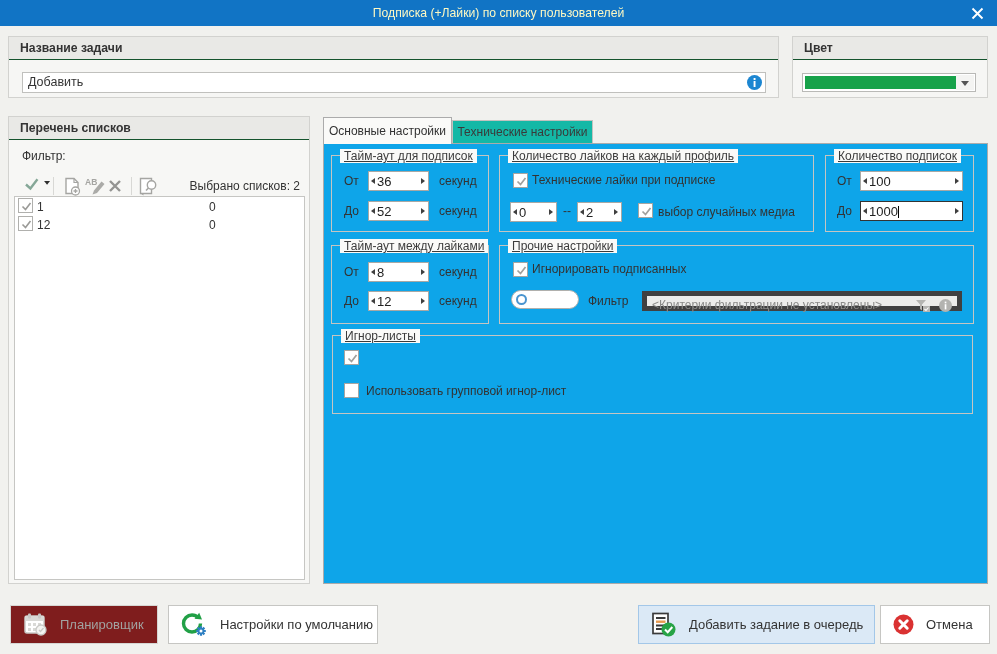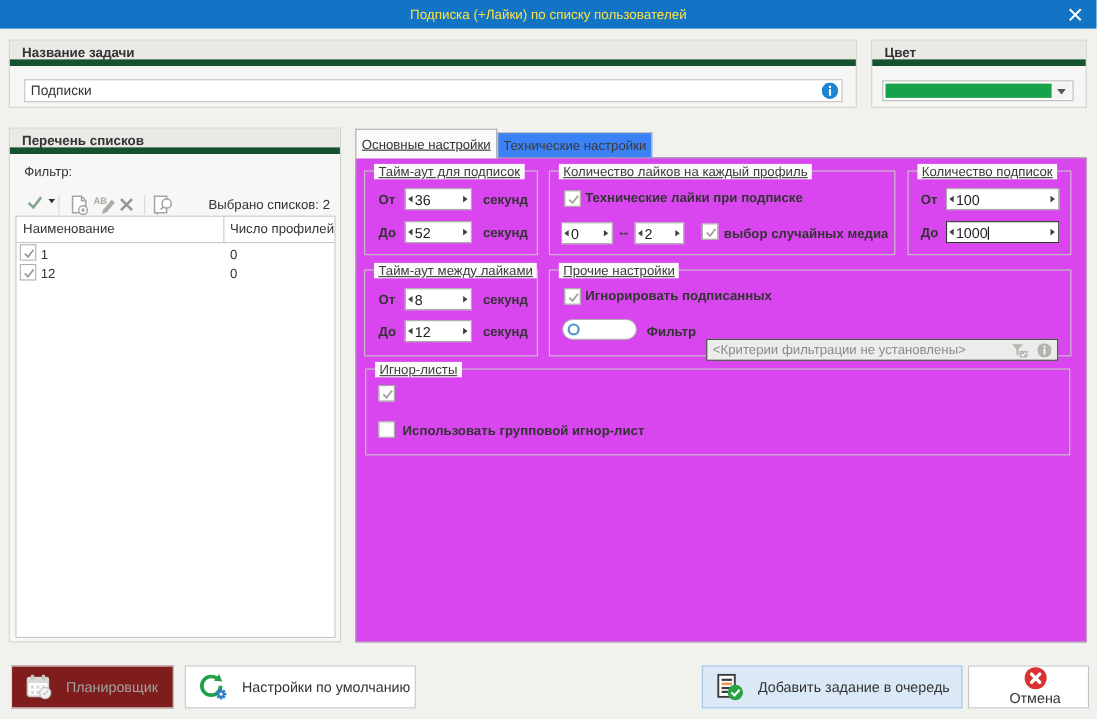--- a/index.html
+++ b/index.html
@@ -1,25 +1,25 @@
 <!DOCTYPE html>
 <html><head>
 <meta charset="utf-8">
 <style>
 * { margin:0; padding:0; box-sizing:border-box; }
 html,body { width:997px; height:654px; overflow:hidden; }
 body { font-family:"Liberation Sans", sans-serif; background:#f1f1ee; position:relative; font-size:12px; color:#333; }
 .abs { position:absolute; }
 
 #titlebar { left:0; top:0; width:997px; height:26px; background:#1174c5; }
-#titlebar .t { width:100%; text-align:center; color:#fde047; font-size:12.2px; line-height:26px; }
+#titlebar .t { width:100%; text-align:center; color:#fef9c3; font-size:12.2px; line-height:26px; }
 #close { right:13px; top:7px; }
 
 .grp { border:1px solid #d2d2cf; background:#f6f6f4; }
-.grp .hdr { position:absolute; left:0; top:0; right:0; height:23px; background:#e9e9e6; border-bottom:6px solid #14532d; font-weight:bold; font-size:12.2px; color:#333; line-height:23px; padding-left:11px; }
+.grp .hdr { position:absolute; left:0; top:0; right:0; height:23px; background:#e9e9e6; border-bottom:1px solid #14532d; font-weight:bold; font-size:12.2px; color:#333; line-height:23px; padding-left:11px; }
 #g-name { left:8px; top:36px; width:771px; height:62px; }
 #g-color { left:792px; top:36px; width:196px; height:62px; }
 #g-lists { left:8px; top:116px; width:302px; height:468px; background:#f7f7f5; }
 #name-input { left:13px; top:35px; width:744px; height:21px; line-height:19px; padding-left:5px; background:#fff; border:1px solid #c0c0bd; font-size:12.5px; }
 #name-info { left:738px; top:38px; }
 
 #color-combo { left:9px; top:36px; width:174px; height:19px; background:#fff; border:1px solid #b9b9b6; }
 #color-swatch { left:2px; top:2px; width:153px; height:13px; background:#17a24a; }
 #color-btn { right:1px; top:1px; width:18px; height:15px; background:#f4f4f2; }
 #color-btn:after { content:""; position:absolute; left:5px; top:6px; border:4px solid transparent; border-top:5px solid #555; }
@@ -30,58 +30,58 @@
 #filter-combo .btn { position:absolute; right:0; top:0; width:20px; height:18px; background:#f0f0ee; border-left:1px solid #c6c6c3; }
 #sel-count { right:9px; top:62px; }
 .tsep { width:1px; height:18px; background:#d8d8d5; top:60px; }
 
 #tbl { left:5px; top:79px; width:291px; height:384px; border:1px solid #c6c6c3; background:#fff; }
 #tbl .hrow { position:relative; height:24px; border-bottom:1px solid #c6c6c3; }
 #tbl .vline { position:absolute; left:188px; top:0; bottom:0; width:1px; background:#c6c6c3; }
 .trow { position:relative; height:18px; }
 .cb13 { position:absolute; left:3px; top:1px; width:15px; height:15px; border:1px solid #b0b0ad; background:#fff; }
 
-#tab1 { left:323px; top:117px; width:129px; height:27px; background:#fafaf8; border:1px solid #ababab; border-bottom:none; text-align:center; line-height:26px; z-index:3;text-decoration:underline; }
-#tab2 { left:452px; top:120px; width:141px; height:23px; background:#3b82f6; border:1px solid #c2c2bf; border-bottom:none; text-align:center; line-height:22px; z-index:2; color:#3a3a3a; }
-#panel { left:323px; top:143px; width:665px; height:441px; background:#d946ef; border:1px solid #ababab; z-index:1; }
+#tab1 { left:323px; top:117px; width:129px; height:27px; background:#fafaf8; border:1px solid #ababab; border-bottom:none; text-align:center; line-height:26px; z-index:3; }
+#tab2 { left:452px; top:120px; width:141px; height:23px; background:#14b8a6; border:1px solid #c2c2bf; border-bottom:none; text-align:center; line-height:22px; z-index:2; color:#3a3a3a; }
+#panel { left:323px; top:143px; width:665px; height:441px; background:#0ea5e9; border:1px solid #ababab; z-index:1; }
 
 .gbox { position:absolute; border:1px solid #c5c5c2; }
 .gbox .cap { position:absolute; left:8px; top:-7px; background:#fafaf8; padding:0 4px; color:#3c3c3c; text-decoration:underline; white-space:nowrap; }
-.lbl { position:absolute; white-space:nowrap;font-weight:bold; }
+.lbl { position:absolute; white-space:nowrap; }
 
 .spin { position:absolute; background:#fff; border:1px solid #a8a8a5; height:20px; }
 .spin .val { position:absolute; left:8px; top:2px; color:#222; font-size:13px; }
 .spin .la { position:absolute; left:2px; top:6px; width:0; height:0; border:3.5px solid transparent; border-right:4px solid #3f3f3f; border-left:none; }
 .spin .ra { position:absolute; right:3px; top:6px; width:0; height:0; border:3.5px solid transparent; border-left:4px solid #3f3f3f; border-right:none; }
 
 .cb15 { position:absolute; width:15px; height:15px; border:1px solid #a5a5a2; background:#fff; }
 .cb15 svg, .cb13 svg { position:absolute; left:1px; top:1px; }
 
-.gtb { position:absolute; border:1px solid #404040; background:#ececea; color:#8b8b89; padding-left:5px;margin-top:17px; }
+.gtb { position:absolute; border:5px solid #404040; background:#ececea; color:#8b8b89; padding-left:5px; }
 
 .btn { position:absolute; top:605px; height:39px; border:1px solid #c6c6c3; background:#fff; font-size:13px; color:#333; display:flex; align-items:center; }
 #btn-sched { left:10px; width:148px; background:#7f1d1d; border-color:#d6d6d3; color:#a2a2a0; }
 #btn-def { left:168px; width:210px; }
 #btn-add { left:638px; width:237px; background:#dbe9f6; border-color:#a3c7e8; }
-#btn-cancel { left:880px; width:110px;flex-direction:column; }
+#btn-cancel { left:880px; width:110px; }
 .btn .ic { margin-left:12px; }
 .btn .tx { margin-left:12px; }
 </style>
 </head>
 <body>
 <div id="titlebar" class="abs">
     <div class="t">Подписка (+Лайки) по списку пользователей</div>
 <svg id="close" class="abs" width="13" height="13" viewBox="0 0 13 13">
       <path d="M1.5 1.5 L11.5 11.5 M11.5 1.5 L1.5 11.5" stroke="#fff" stroke-width="1.9"></path>
     </svg>
 </div>
 
 <div id="g-name" class="abs grp">
     <div class="hdr">Название задачи</div>
-  <div id="name-input" class="abs">Подписки</div>
+  <div id="name-input" class="abs">Добавить</div>
   <svg id="name-info" class="abs" width="15" height="15" viewBox="0 0 15 15">
       <circle cx="7.5" cy="7.5" r="7.5" fill="#1c86d1"></circle>
       <rect x="6.6" y="3" width="1.9" height="2" fill="#fff"></rect>
       <rect x="6.6" y="6" width="1.9" height="6" fill="#fff"></rect>
     </svg>
 </div>
 
 <div id="g-color" class="abs grp">
     <div class="hdr">Цвет</div>
   <div id="color-combo" class="abs">
@@ -115,25 +115,20 @@
   <div class="abs tsep" style="left:122px"></div>
   <svg class="abs" style="left:129px;top:60px" width="22" height="19" viewBox="0 0 22 19">
     <path d="M2.5 1.5 h11 v15 h-11 z" fill="#fff" stroke="#a5a5a2" stroke-width="1.4"></path>
     <path d="M2.5 16.5 l3 2 v-2 z" fill="#a5a5a2"></path>
     <circle cx="13.5" cy="8" r="4.2" fill="#fff" stroke="#a5a5a2" stroke-width="1.4"></circle>
     <path d="M10.5 11 L8 13.5" stroke="#a5a5a2" stroke-width="1.6"></path>
   </svg>
   <div id="sel-count" class="abs">Выбрано списков: 2</div>
 
   <div id="tbl" class="abs">
-    <div class="hrow">
-        <div class="abs" style="left:6px;top:4px">Наименование</div>
-        <div class="abs" style="left:194px;top:4px">Число профилей</div>
-        <div class="vline"></div>
-      </div>
     <div class="trow">
         <span class="cb13">
           <svg width="13" height="13" viewBox="0 0 13 13">
             <path d="M2.5 6.5 L5.5 9.5 L10.5 3" stroke="#9a9a97" stroke-width="1.6" fill="none"></path>
           </svg>
         </span>
         <span class="abs" style="left:22px;top:3px">1</span>
         <span class="abs" style="left:194px;top:3px">0</span>
       </div>
     <div class="trow">

